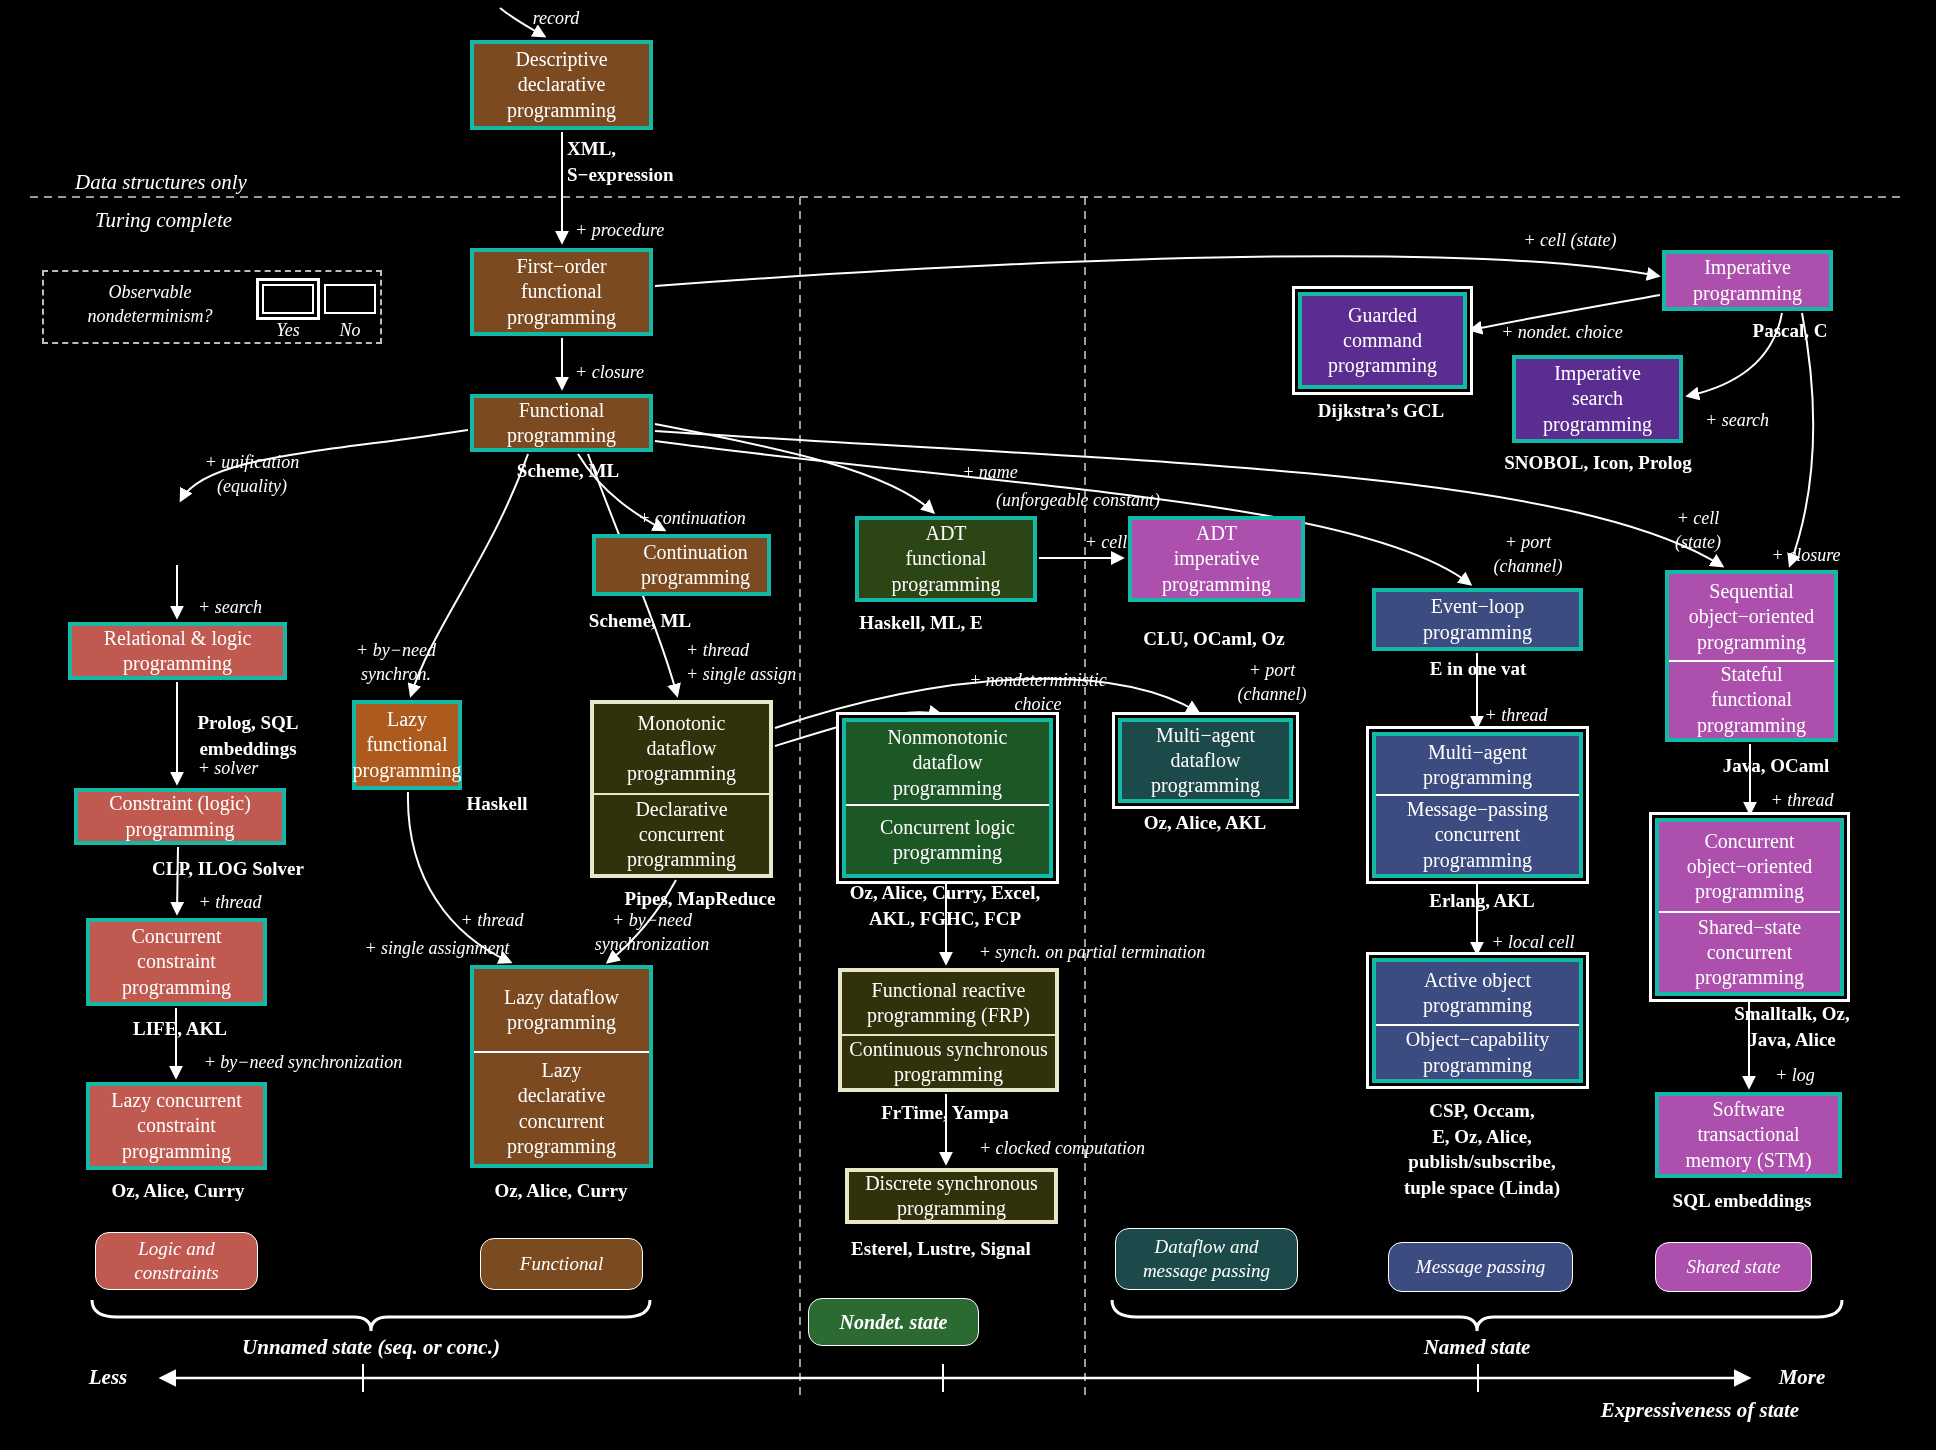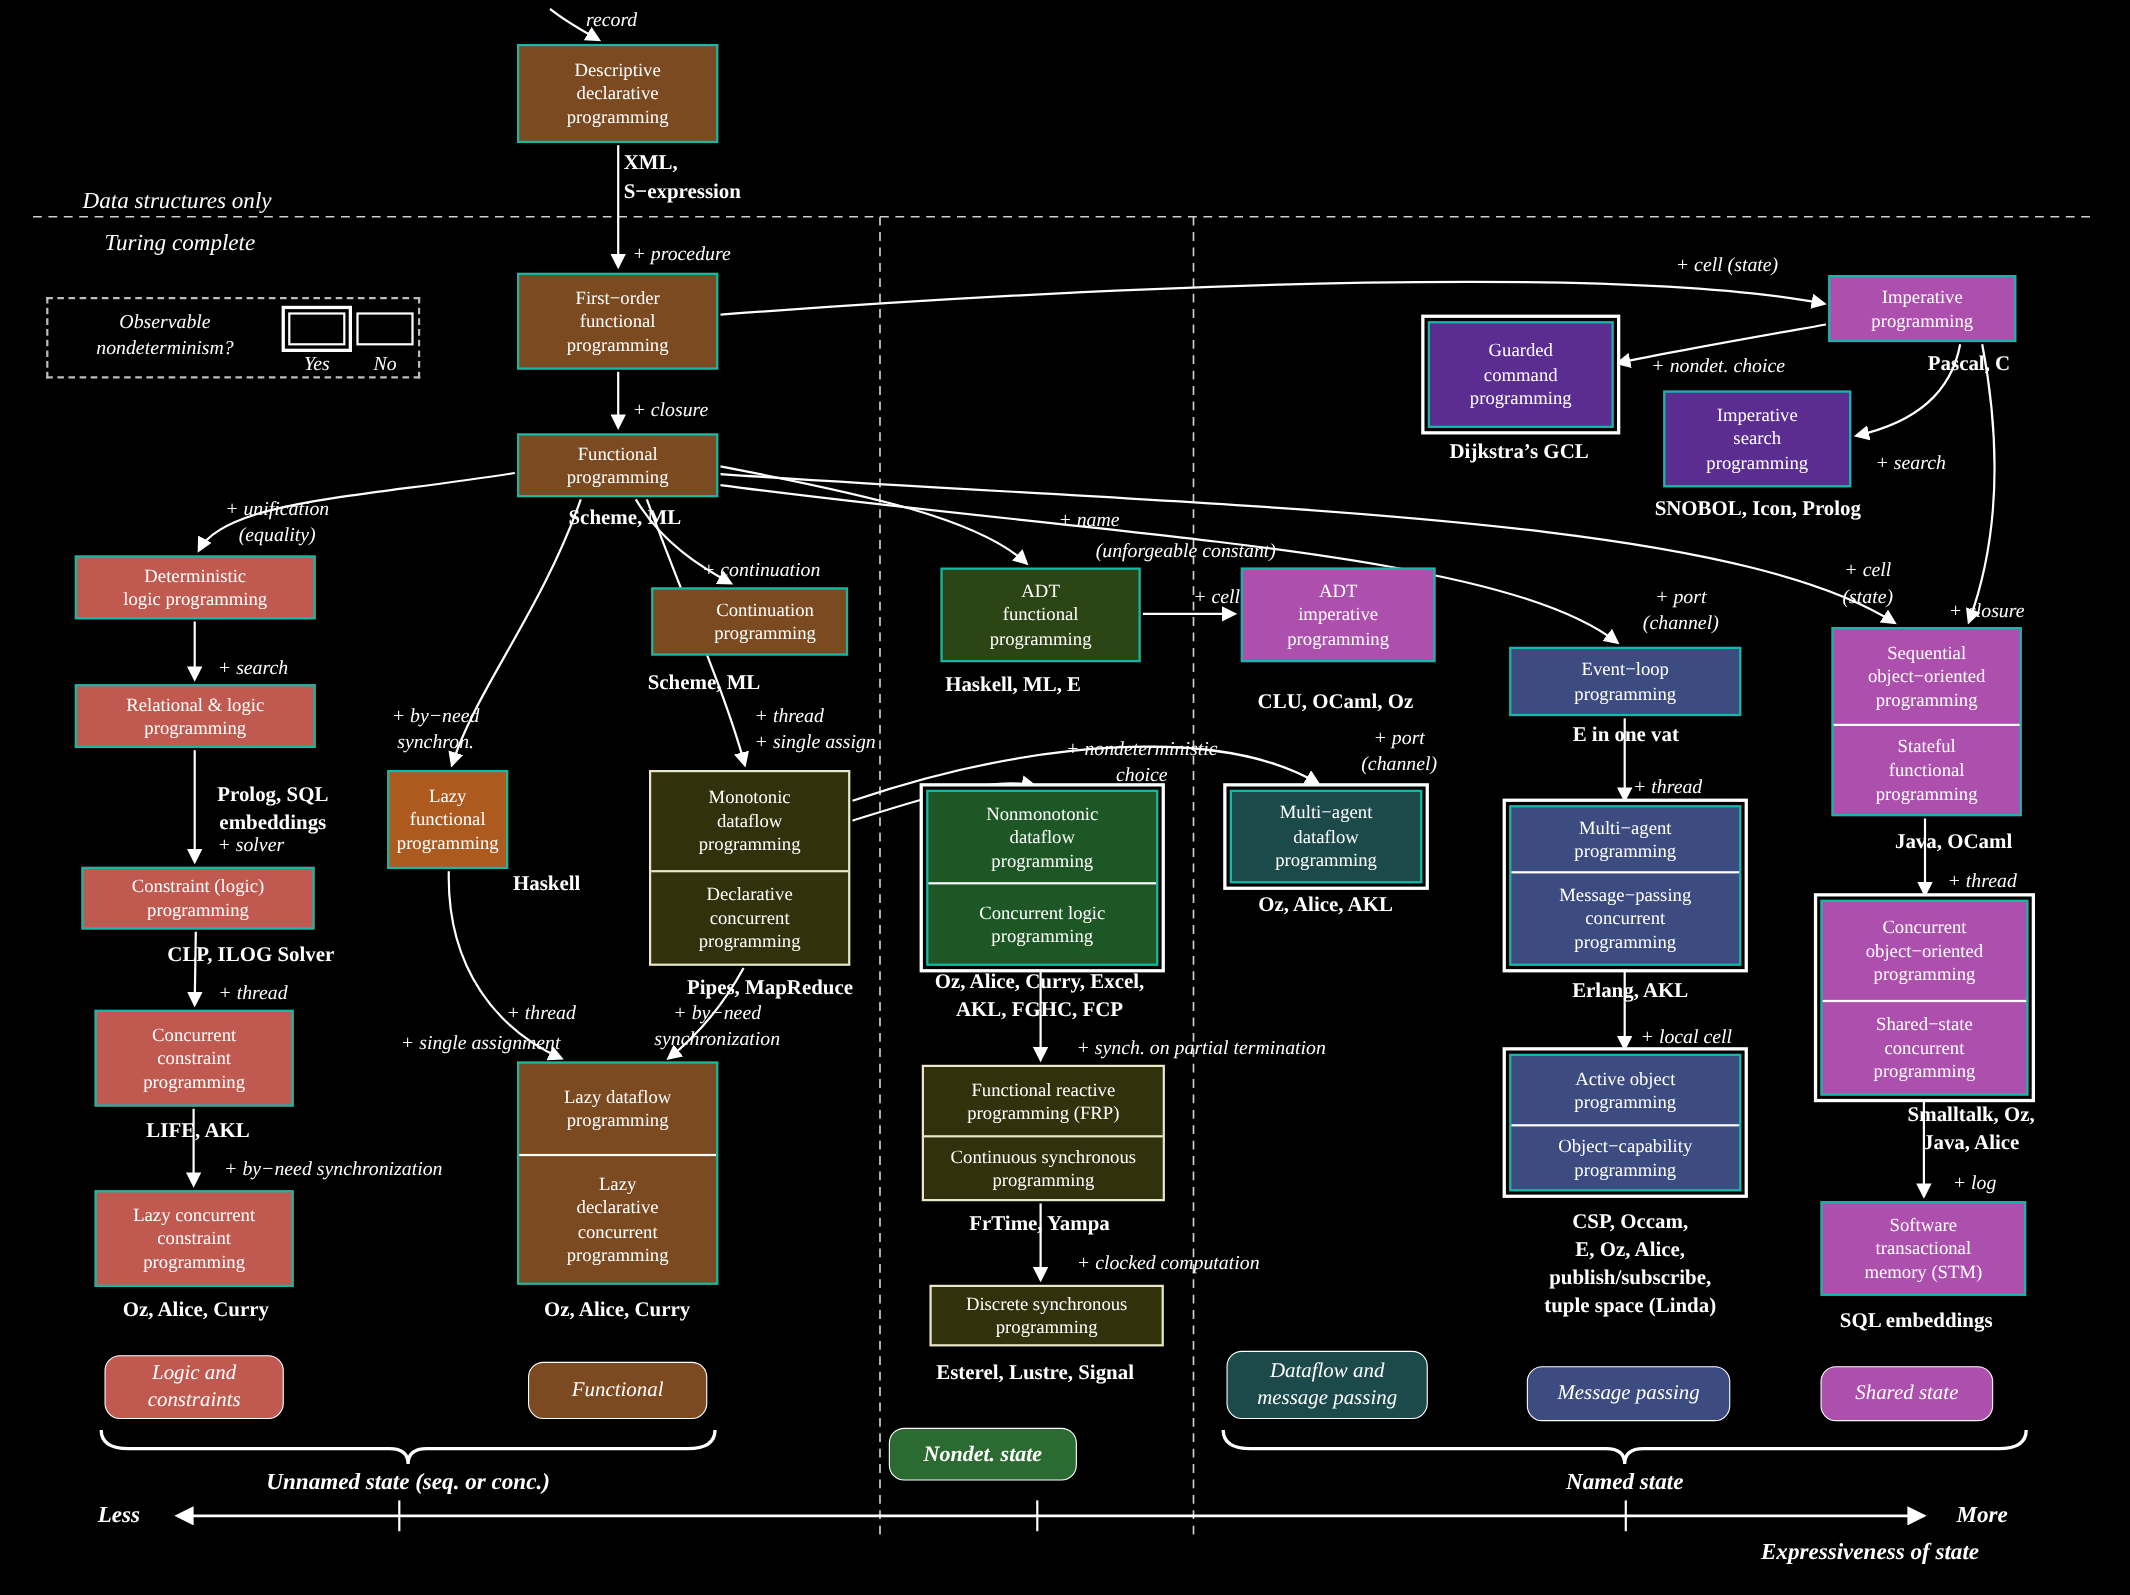--- a/index.html
+++ b/index.html
@@ -1,20 +1,20 @@
 <!DOCTYPE html>
 <html style="--c-brown: #7b4a21; --c-orange: #ad5a1f; --c-red: #c05a50; --c-olive: #31310c; --c-olive_border: #e8e8c8; --c-dkgreen: #2b4514; --c-green: #1d5725; --c-green2: #2b6a30; --c-teal: #1c4a4a; --c-navy: #3d4c80; --c-violet: #5c2d91; --c-magenta: #ad4fad; --c-line: #ffffff;"><head>
 <meta charset="utf-8">
 <style>
   html,body{margin:0;padding:0;background:#000;}
   #canvas{position:relative;width:1936px;height:1450px;background:#000;overflow:hidden;
           font-family:"Liberation Serif","DejaVu Serif",serif;color:#fff;}
   svg.layer{position:absolute;left:0;top:0;pointer-events:none;}
-  .node,.stack{position:absolute;box-sizing:border-box;border:2px solid #14b8a6;
-        font-size:17px;line-height:1.26;color:#fff;}
+  .node,.stack{position:absolute;box-sizing:border-box;border:4px solid #14b8a6;
+        font-size:20px;line-height:1.26;color:#fff;}
   .node{display:flex;align-items:center;justify-content:center;text-align:center;white-space:pre-line;}
   .stack{display:flex;flex-direction:column;}
   .stack .cell{display:flex;align-items:center;justify-content:center;text-align:center;white-space:pre-line;flex:0 0 auto;}
   .stack .cell2{flex:1 1 auto;border-top:2px solid #fff;}
   .obs{box-shadow:0 0 0 3px #000,0 0 0 6px #fff;}
   .brown{background:var(--c-brown);}
   .orange{background:var(--c-orange);}
   .red{background:var(--c-red);}
   .olive{background:var(--c-olive);border-color:var(--c-olive_border);}
   .olive .cell2{border-top-color:var(--c-olive_border);}
@@ -107,22 +107,20 @@
   <div class="elabel" style="left:350px;top:318px;">No</div>
 
   <div class="node brown" style="left:470px;top:40px;width:183px;height:90px;">Descriptive
 declarative
 programming</div>
   <div class="node brown" style="left:470px;top:248px;width:183px;height:88px;">First−order
 functional
 programming</div>
   <div class="node brown" style="left:470px;top:394px;width:183px;height:58px;">Functional
 programming</div>
-  <div class="node red" style="left:68px;top:505px;width:219px;height:58px;">Deterministic
-logic programming</div>
   <div class="node red" style="left:68px;top:622px;width:219px;height:58px;">Relational &amp; logic
 programming</div>
   <div class="node red" style="left:74px;top:788px;width:212px;height:57px;">Constraint (logic)
 programming</div>
   <div class="node red" style="left:86px;top:918px;width:181px;height:88px;">Concurrent
 constraint
 programming</div>
   <div class="node red" style="left:86px;top:1082px;width:181px;height:88px;">Lazy concurrent
 constraint
 programming</div>

